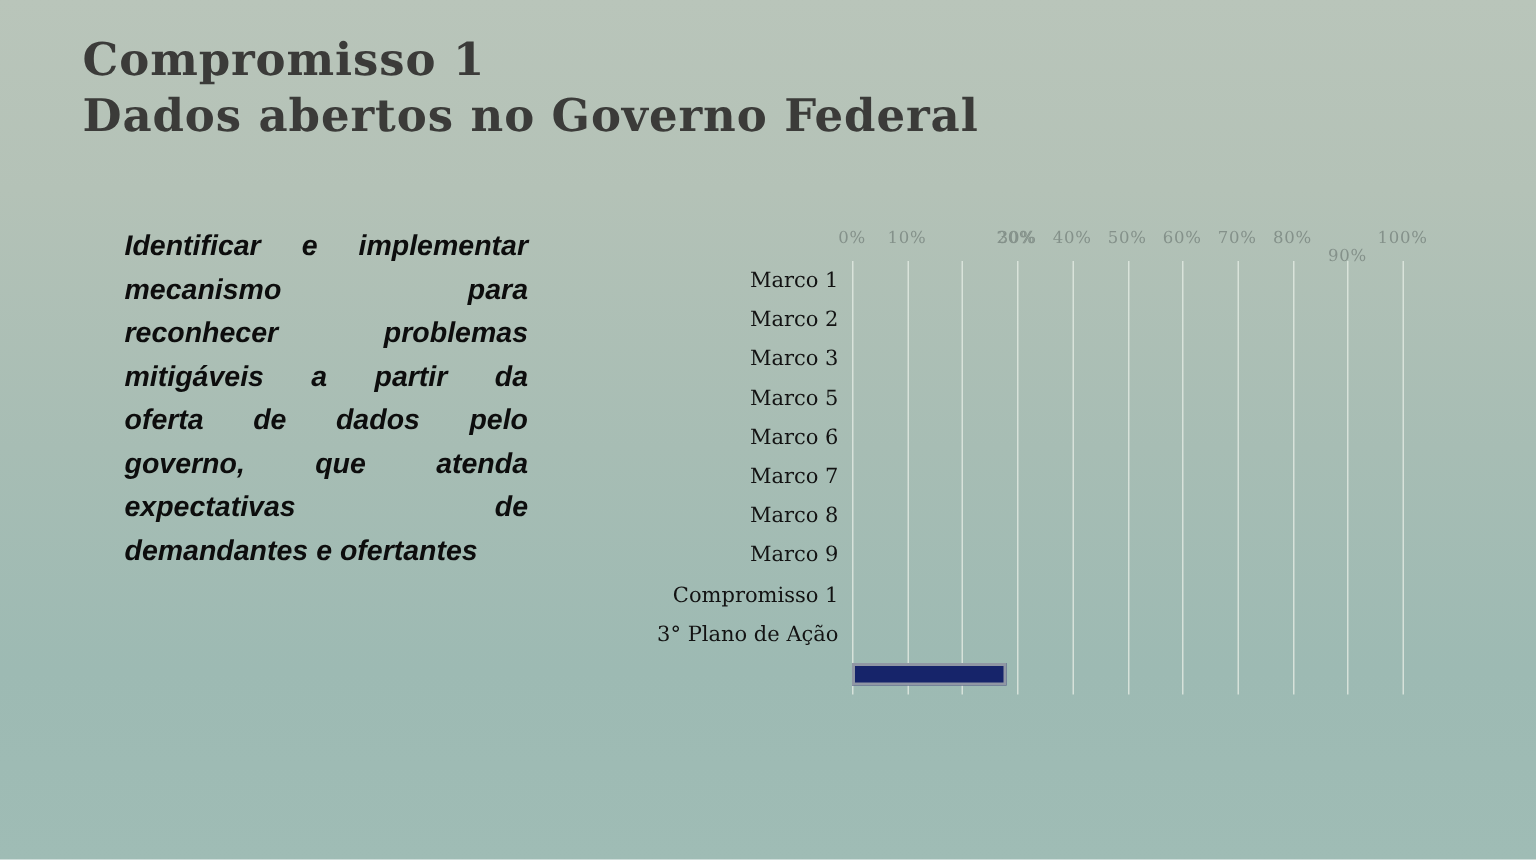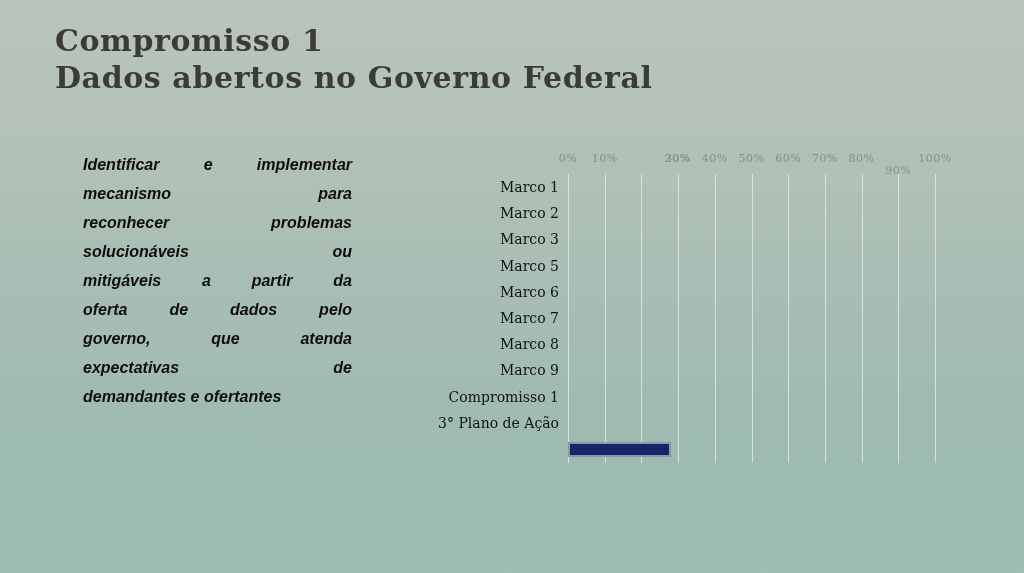--- a/index.html
+++ b/index.html
@@ -12,21 +12,21 @@
   }
   .title {
     position:absolute; left:55px; top:22px;
     font-weight:bold; font-size:30px; line-height:37px;
     color:#3b3b39; letter-spacing:0.6px;
   }
   .mission {
     position:absolute; left:83px; top:150px; width:269px;
     font-family:"Liberation Sans", sans-serif;
     font-style:italic; font-weight:bold;
-    font-size:16px; line-height:29px; color:#0d0d0d;
+    font-size:19px; line-height:29px; color:#0d0d0d;
   }
   .mission-line { text-align:justify; text-align-last:justify; }
   .mission-line:last-child { text-align-last:left; }
 
   .chart { position:absolute; left:433px; top:148px; }
   .ticks { position:relative; margin-left:135px; width:367px; height:26px; }
   .tick {
     position:absolute; top:4px; transform:translateX(-50%);
     font-size:11px; color:#84918a; letter-spacing:0.5px; white-space:nowrap;
   }
@@ -55,21 +55,20 @@
 
   <div class="title">
     <div>Compromisso 1</div>
     <div>Dados abertos no Governo Federal</div>
   </div>
 
   <div class="mission">
     <div class="mission-line">Identificar e implementar</div>
     <div class="mission-line">mecanismo para</div>
     <div class="mission-line">reconhecer problemas</div>
-    <div class="mission-line">solucionáveis ou</div>
     <div class="mission-line">mitigáveis a partir da</div>
     <div class="mission-line">oferta de dados pelo</div>
     <div class="mission-line">governo, que atenda</div>
     <div class="mission-line">expectativas de</div>
     <div class="mission-line">demandantes e ofertantes</div>
   </div>
 
   <div class="chart">
     <div class="ticks">
         <span class="tick" style="left: 0%;">0%</span>

